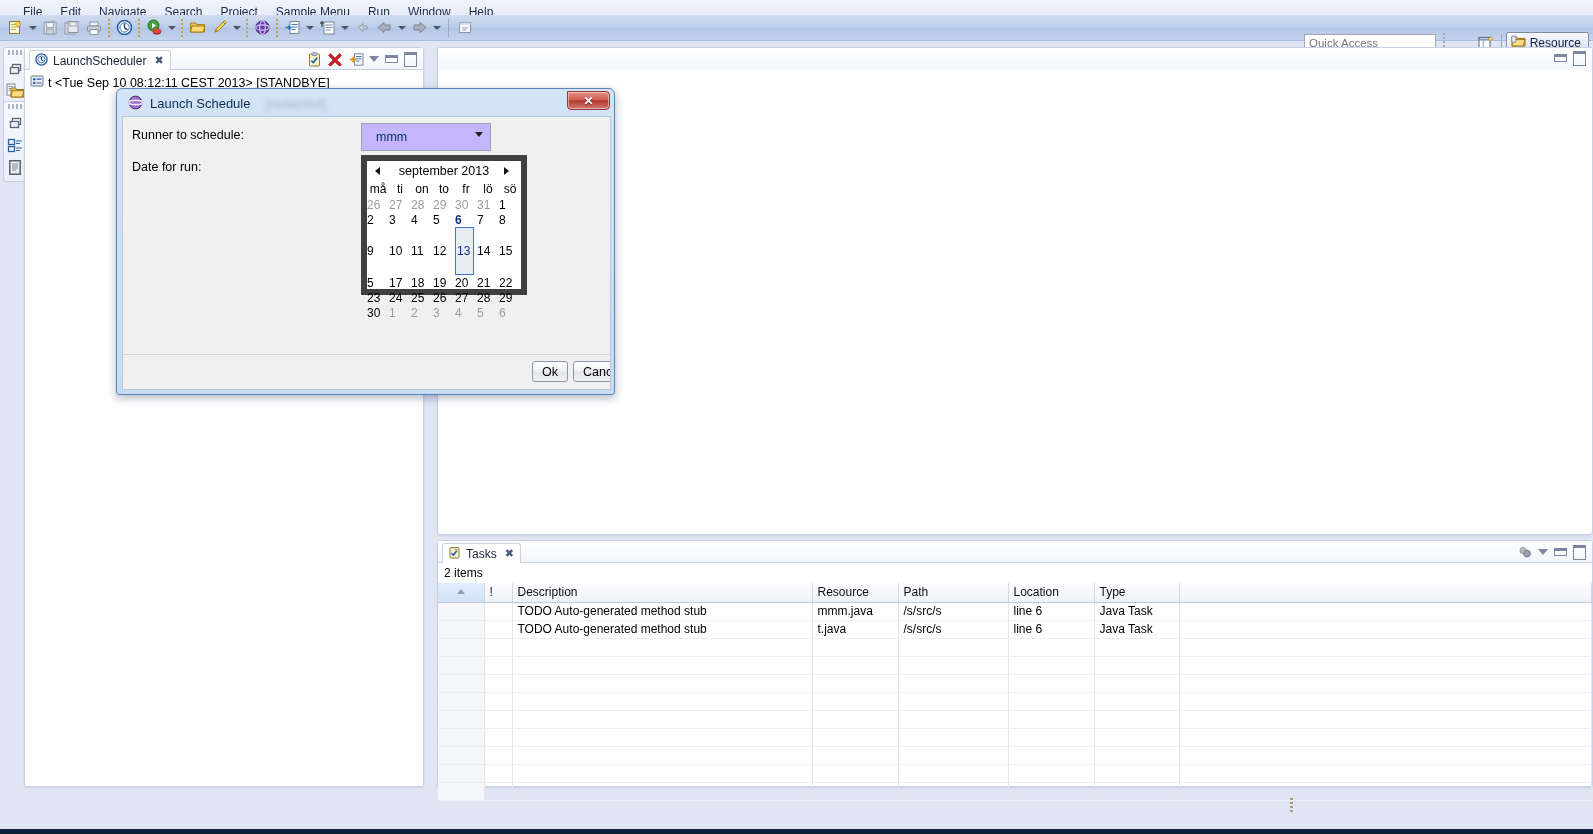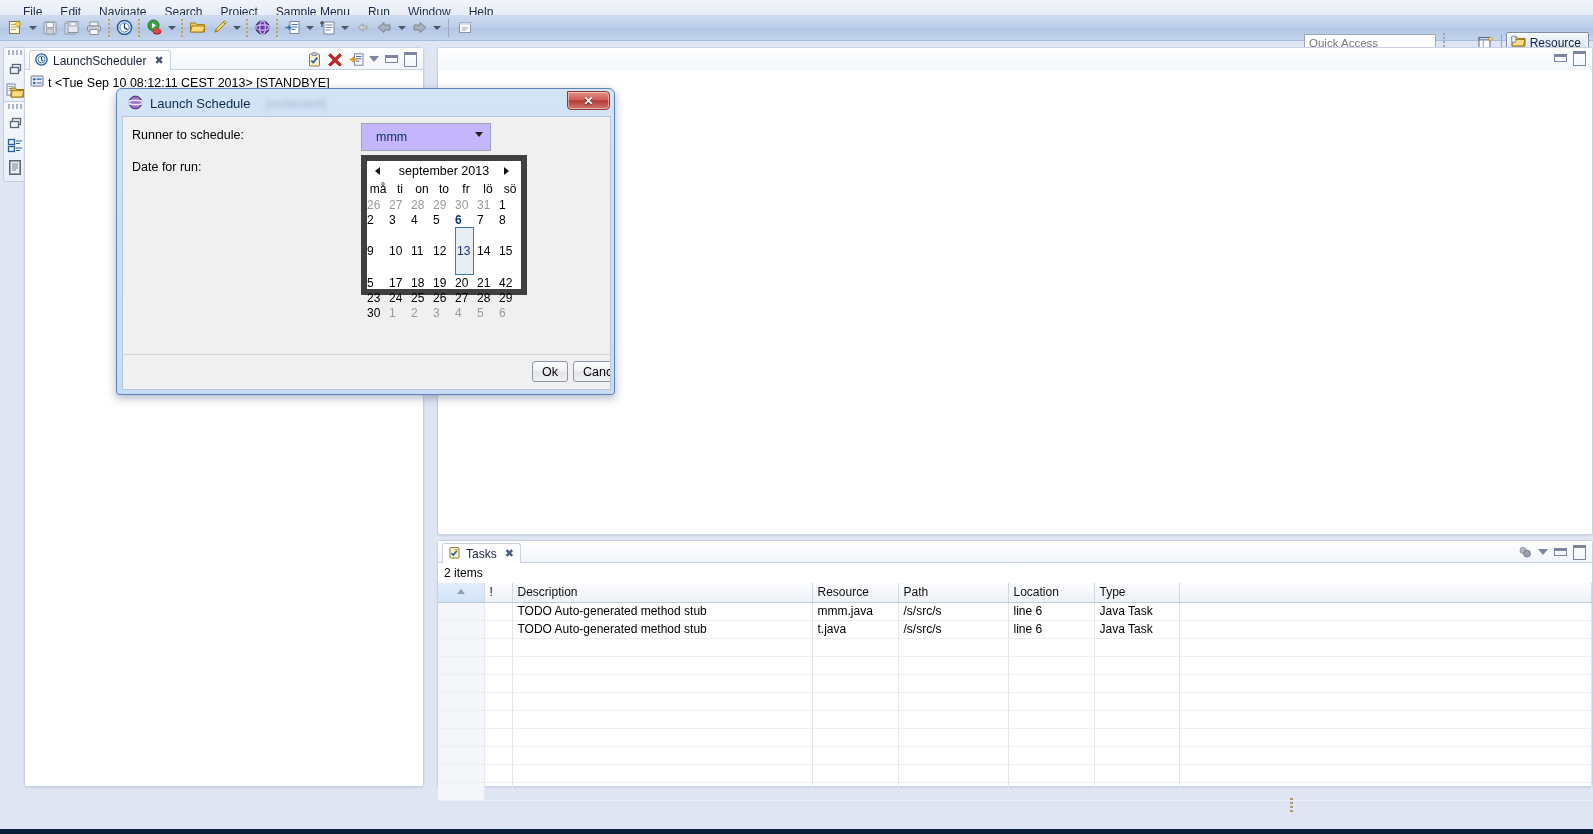--- a/index.html
+++ b/index.html
@@ -801,21 +801,21 @@
                 <td>14</td>
                 <td>15</td>
               </tr>
               <tr>
                 <td>5</td>
                 <td>17</td>
                 <td>18</td>
                 <td>19</td>
                 <td>20</td>
                 <td>21</td>
-                <td>42</td>
+                <td>22</td>
               </tr>
               <tr>
                 <td>23</td>
                 <td>24</td>
                 <td>25</td>
                 <td>26</td>
                 <td>27</td>
                 <td>28</td>
                 <td>29</td>
               </tr>

